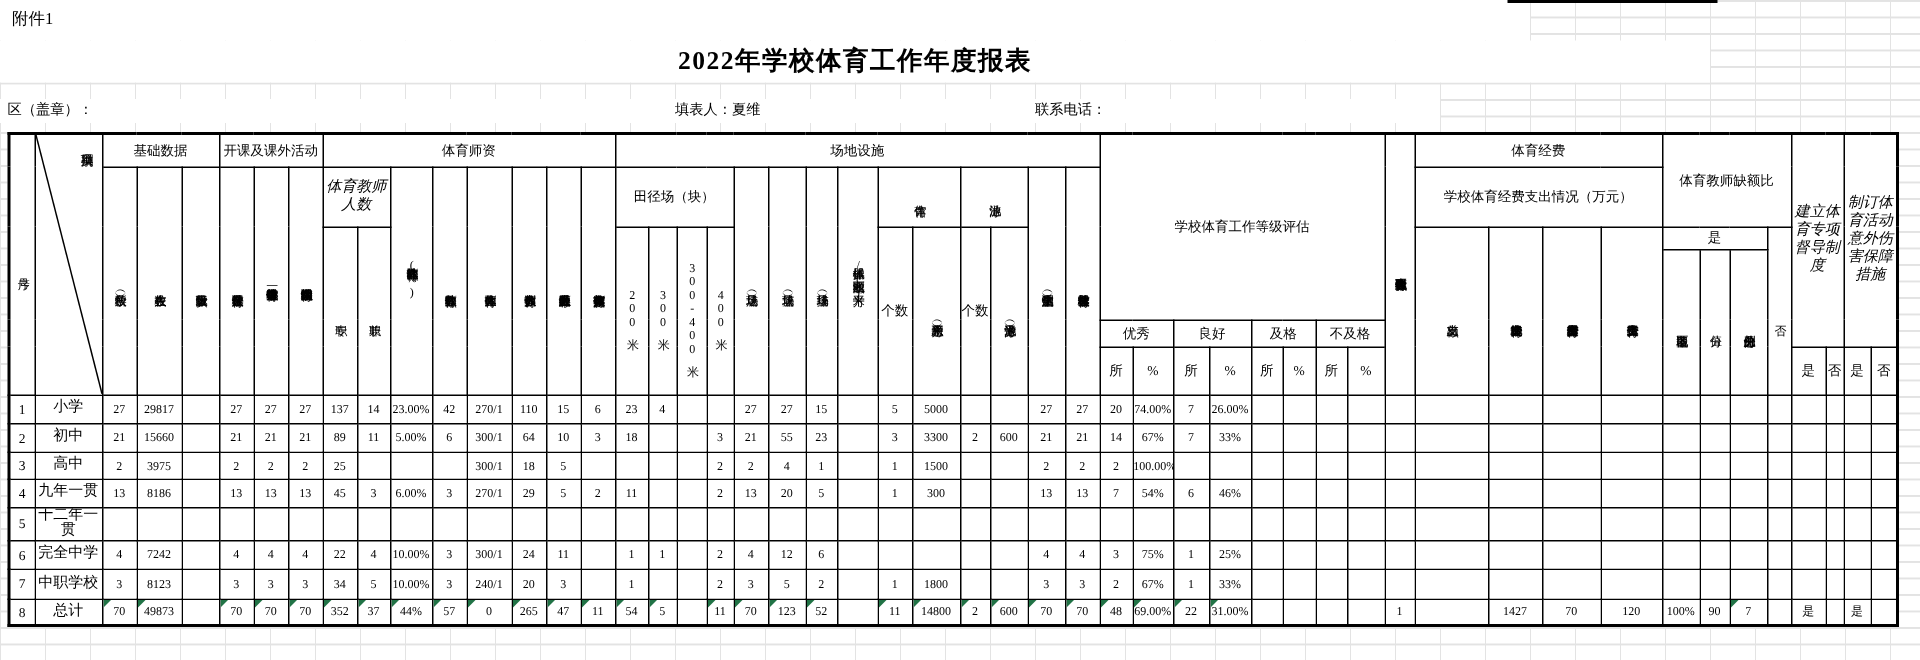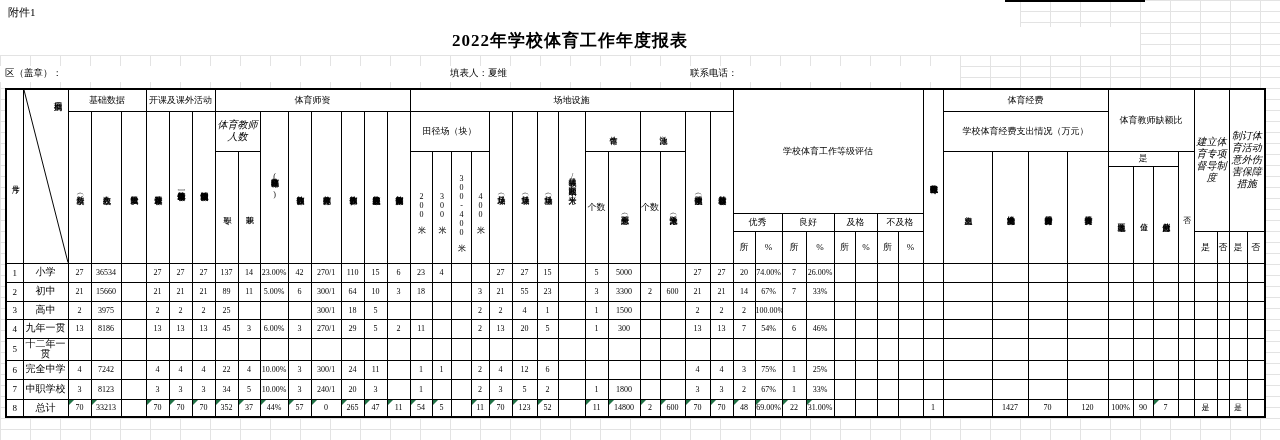--- a/index.html
+++ b/index.html
@@ -208,21 +208,21 @@
       <th>否</th>
       <th>是</th>
       <th>否</th>
     </tr>
   </thead>
   <tbody id="data-rows">
       <tr style="height: 19px;">
         <td class="c-no">1</td>
         <td class="c-label">小学</td>
         <td>27</td>
-        <td>36534</td>
+        <td>29817</td>
         <td></td>
         <td>27</td>
         <td>27</td>
         <td>27</td>
         <td>137</td>
         <td>14</td>
         <td>23.00%</td>
         <td>42</td>
         <td>270/1</td>
         <td>110</td>
@@ -579,21 +579,21 @@
         <td></td>
         <td></td>
         <td></td>
         <td></td>
         <td></td>
       </tr>
       <tr style="height: 18px;">
         <td class="c-no">8</td>
         <td class="c-label">总计</td>
         <td class="tri">70</td>
-        <td class="tri">33213</td>
+        <td class="tri">49873</td>
         <td></td>
         <td class="tri">70</td>
         <td class="tri">70</td>
         <td class="tri">70</td>
         <td class="tri">352</td>
         <td class="tri">37</td>
         <td class="tri">44%</td>
         <td class="tri">57</td>
         <td class="tri">0</td>
         <td class="tri">265</td>

